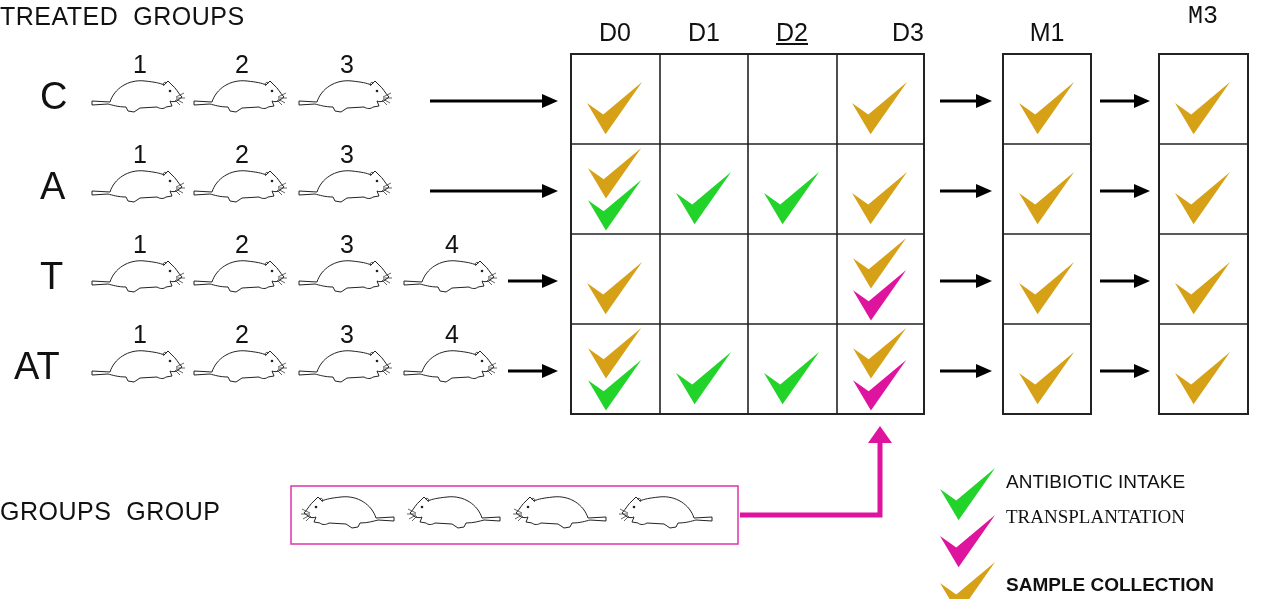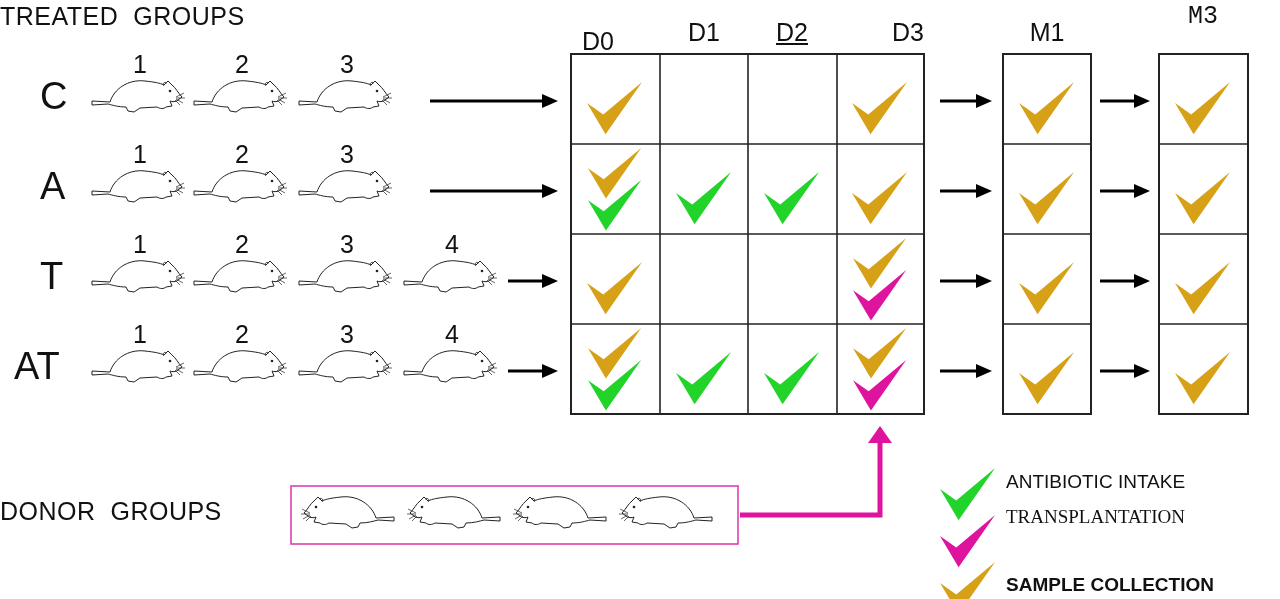--- a/index.html
+++ b/index.html
@@ -10,24 +10,24 @@
   .grp-label { font-size:38px; }
   .num { font-size:25px; width:40px; text-align:center; }
   .colhdr { font-size:25px; text-align:center; width:88px; }
   .legend-text { font-size:19px; white-space:nowrap; }
   svg { position:absolute; left:0; top:0; }
 </style>
 </head>
 <body>
 
 <div class="abs title" style="left:0;top:2px;">TREATED  GROUPS</div>
-<div class="abs title" style="left:0;top:497px;">DONOR  GROUPS</div>
+<div class="abs title" style="left:0;top:497px;">GROUPS  GROUP</div>
 
 <div id="labels-layer">
-    <div class="abs colhdr" style="left:554px;top:18px;margin-top:9px;">D0</div>
+    <div class="abs colhdr" style="left:571px;top:18px;">D0</div>
     <div class="abs colhdr" style="left:660px;top:18px;">D1</div>
     <div class="abs colhdr" style="left:748px;top:18px;text-decoration:underline;">D2</div>
     <div class="abs colhdr" style="left:836px;top:18px;text-align:right;">D3</div>
     <div class="abs colhdr" style="left:1003px;top:18px;">M1</div>
     <div class="abs colhdr" style="left:1159px;top:2px;font-family:Liberation Mono, monospace;">M3</div>
     <div class="abs grp-label" style="left:40px;top:75px;">C</div>
     <div class="abs num" style="left:120px;top:50px;">1</div>
     <div class="abs num" style="left:222px;top:50px;">2</div>
     <div class="abs num" style="left:327px;top:50px;">3</div>
     <div class="abs grp-label" style="left:40px;top:165px;">A</div>

